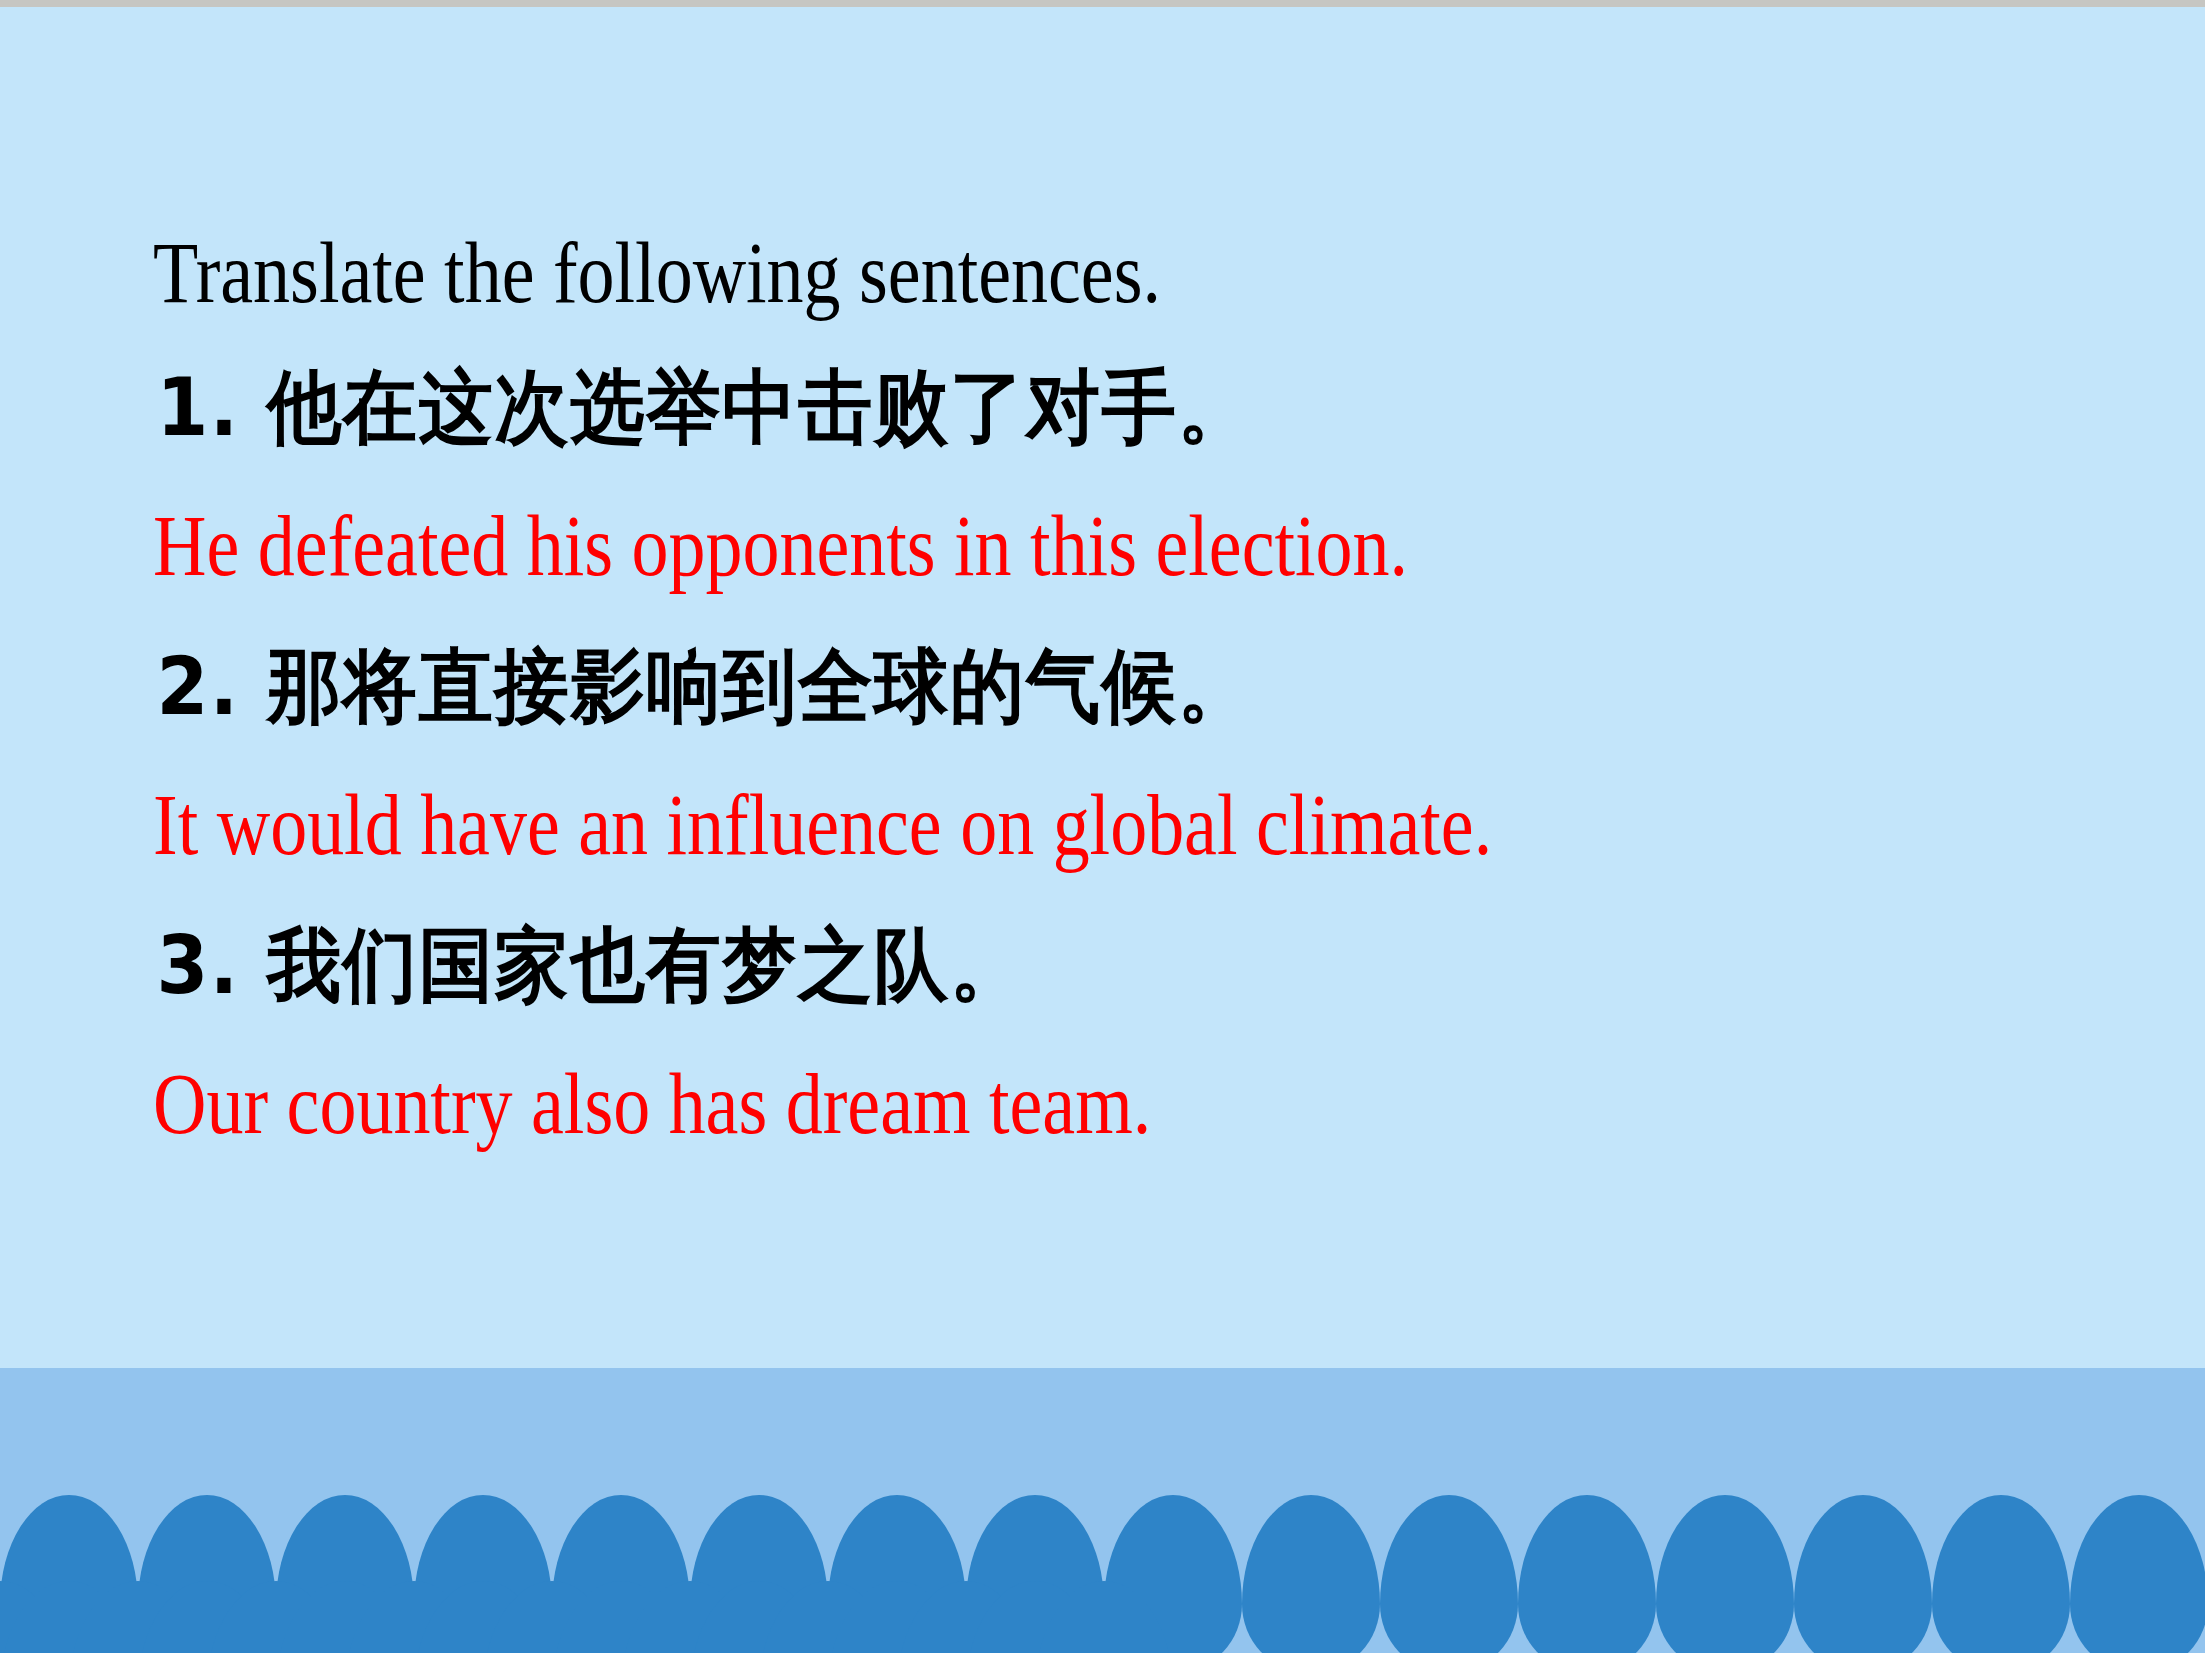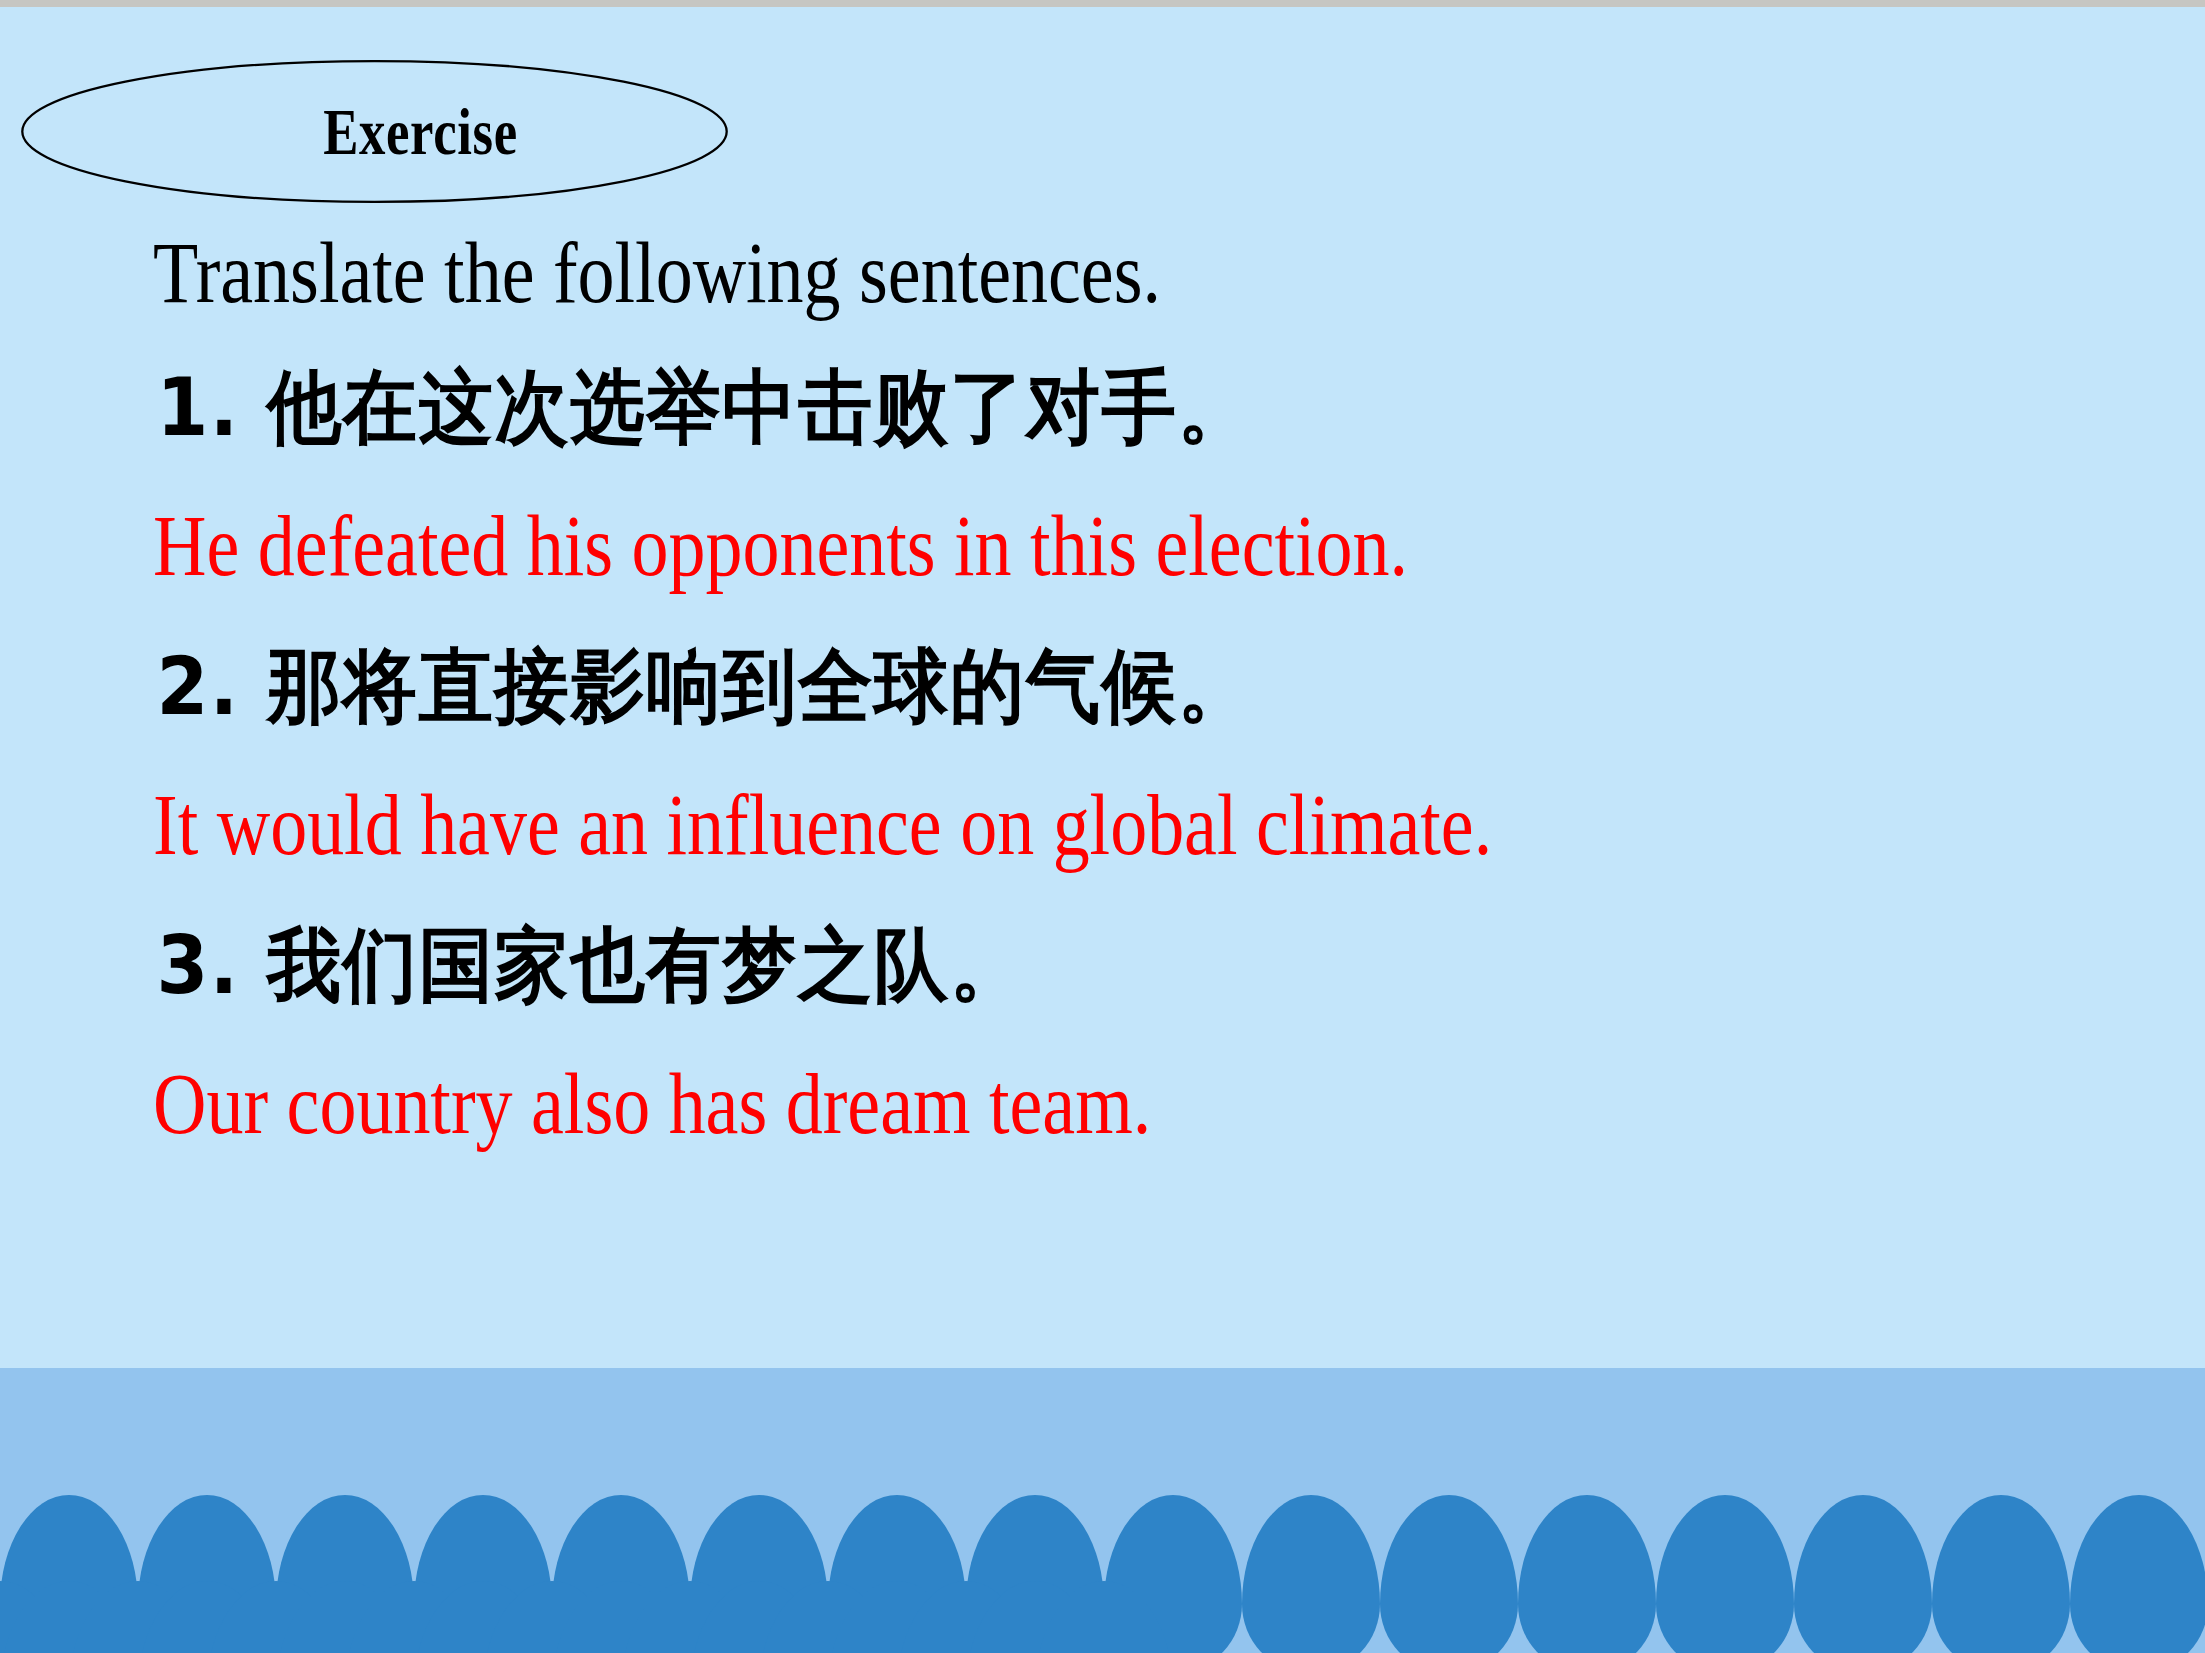--- a/index.html
+++ b/index.html
@@ -149,26 +149,20 @@
   #arch-row-2 .arch { margin-left: -69px; }
   #arch-row-2 .arch:first-child { margin-left: -69px; }
 </style>
 </head>
 <body>
 
 <div id="slide">
 
   <div id="top-strip"></div>
 
-  <div id="title-badge">
-    <svg viewBox="0 0 926 192" preserveAspectRatio="none">
-      <ellipse cx="463" cy="96" rx="460" ry="92" fill="none" stroke="#000000" stroke-width="3"></ellipse>
-    </svg>
-    <div id="title-text">Exercise</div>
-  </div>
 
   <div id="body-block">
 
     <div class="line line-intro">Translate the following sentences.</div>
 
     <div class="line line-cn">1. 他在这次选举中击败了对手。</div>
     <div class="gap-sm"></div>
     <div class="line line-en red">He defeated his opponents in this election.</div>
     <div class="gap-md"></div>
 

